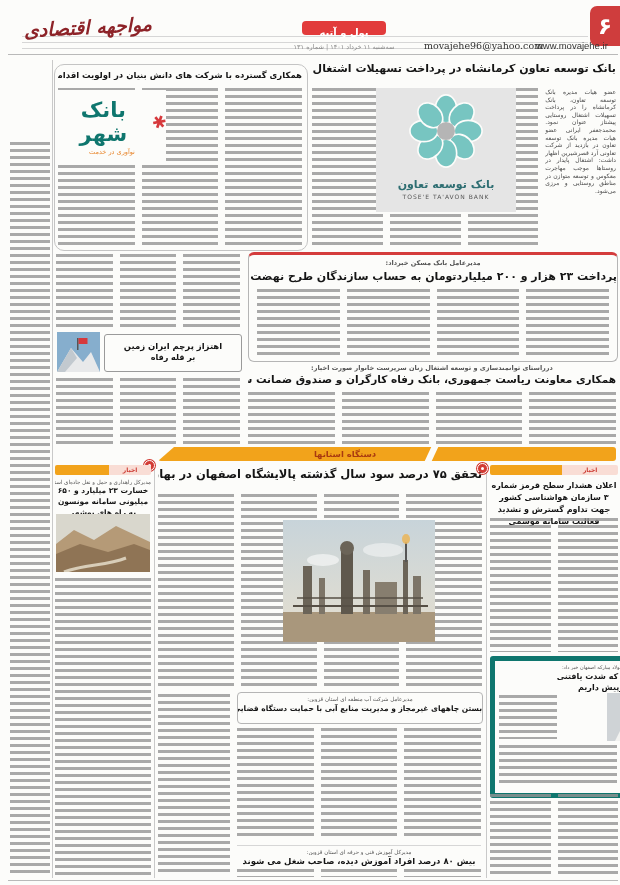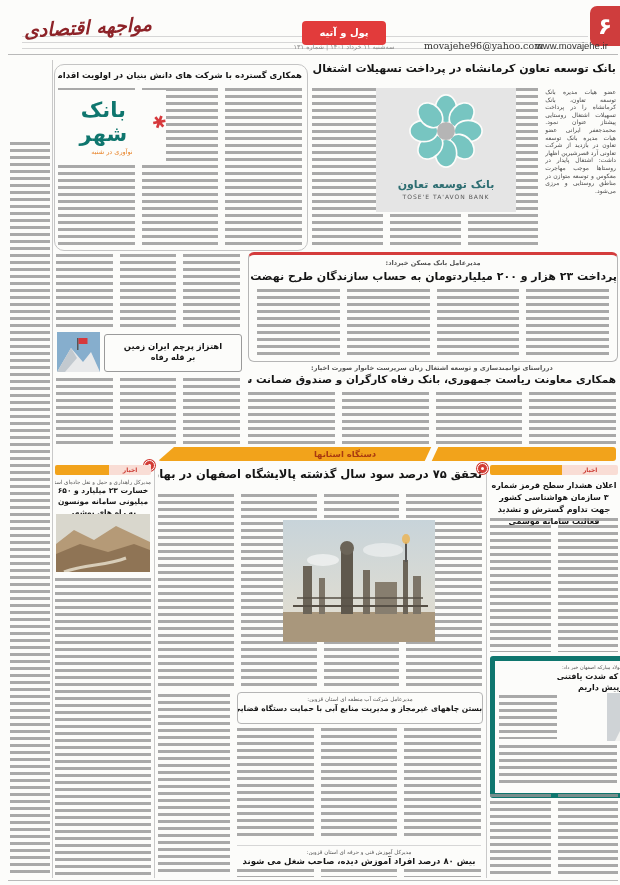--- a/index.html
+++ b/index.html
@@ -37,21 +37,21 @@
   <div class="abs hline" style="left:22px;top:48px;width:566px;"></div>
   <div class="abs" style="left:8px;top:54px;width:610px;height:1px;background:#b9b9b9;"></div>
 
   <div class="abs c" style="right:0;top:6px;width:30px;height:40px;background:#cf3d3d;border-radius:7px 0 0 7px;">
     <span style="color:#fff;font-size:23px;font-weight:bold;line-height:40px;">۶</span>
   </div>
 
   <div class="abs" style="left:22px;top:16px;width:130px;font-family:'DejaVu Serif',serif;font-style:italic;font-weight:bold;
               font-size:19px;color:#8d2328;transform:rotate(-3deg);direction:rtl;">مواجهه اقتصادی</div>
 
-  <div class="abs c" style="left:302px;top:21px;width:84px;height:24px;background:#e23b3b;border-radius:4px;">
+  <div class="abs c" style="left:302px;top:21px;width:84px;height:14px;background:#e23b3b;border-radius:4px;">
     <span style="color:#fff;font-size:10px;font-weight:bold;line-height:18px;">پول و آتیه</span>
   </div>
   <div class="abs c nw" style="left:281px;top:43px;width:126px;font-size:6.5px;color:#888;">سه‌شنبه ۱۱ خرداد ۱۴۰۱ | شماره ۱۳۱</div>
 
   <div class="abs" style="left:424px;top:40px;font-size:9.5px;color:#333;direction:ltr;font-family:'DejaVu Serif',serif;">movajehe96@yahoo.com</div>
   <div class="abs" style="left:536px;top:40px;font-size:9.5px;color:#333;direction:ltr;font-family:Liberation Sans, sans-serif;">www.movajehe.ir</div>
 
   <div class="abs vline" style="left:52px;top:60px;height:818px;"></div>
   <div class="abs vline" style="left:154px;top:463px;height:415px;"></div>
   <div class="abs vline" style="left:486px;top:463px;height:415px;"></div>
@@ -87,21 +87,21 @@
   <div class="abs cols" style="left:58px;top:88px;width:244px;height:158px;">
     <div class="ft"></div>
     <div class="ft"></div>
     <div class="ft"></div>
   </div>
   <div class="abs c" style="left:58px;top:90px;width:108px;height:72px;background:#fcfcfa;z-index:2;">
     <div style="display:flex;align-items:center;justify-content:center;gap:3px;margin-top:8px;">
       <span style="color:#d6393c;font-size:17px;font-weight:bold;transform:rotate(20deg);">✱</span>
       <span class="b" style="color:#0f766e;font-size:21px;">بانک شهر</span>
     </div>
-    <div style="color:#e8852b;font-size:6.5px;margin-top:2px;">نوآوری در شنبه</div>
+    <div style="color:#e8852b;font-size:6.5px;margin-top:2px;">نوآوری در خدمت</div>
   </div>
   <div class="abs cols" style="left:56px;top:254px;width:184px;height:76px;">
     <div class="ft"></div>
     <div class="ft"></div>
     <div class="ft"></div>
   </div>
 
   <div class="abs" style="left:57px;top:332px;width:43px;height:40px;">
     <svg width="43" height="40" viewBox="0 0 43 40">
       <rect width="43" height="40" fill="#86aecd"></rect>

